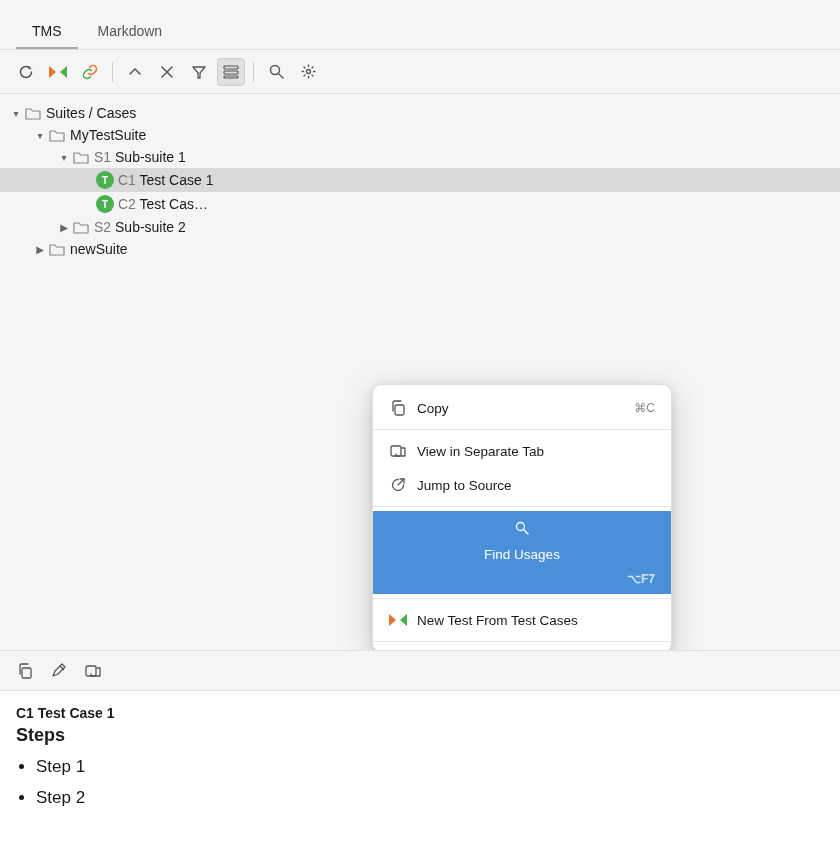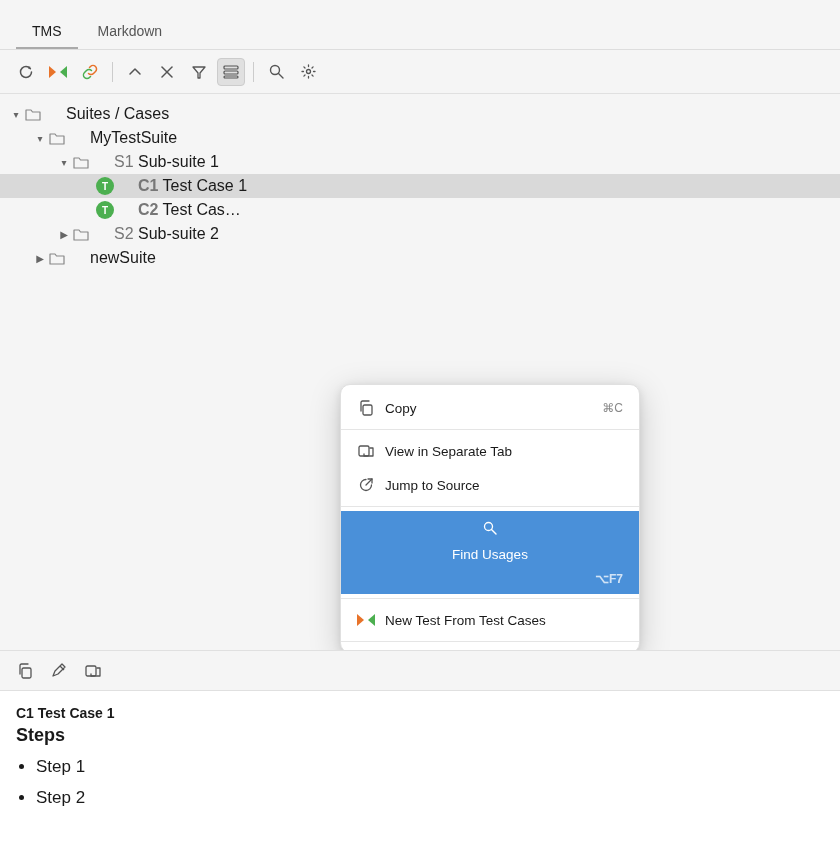--- a/index.html
+++ b/index.html
@@ -127,23 +127,23 @@
       color: white;
       font-size: 10px;
       font-weight: 700;
       display: flex;
       align-items: center;
       justify-content: center;
       margin-right: 4px;
       flex-shrink: 0;
     }
 
-    .node-label { font-size: 16px; margin-left: 20px; }
+    .node-label { font-size: 14px; }
     .node-label .suite-id { color: #777; font-weight: 500; }
-    .node-label .case-id { color: #777; font-weight: 700; }
+    .node-label .case-id { color: #777; font-weight: 400; }
 
     
     .bottom-toolbar {
       display: flex;
       align-items: center;
       padding: 6px 12px;
       gap: 8px;
       background: #f5f5f5;
       border-top: 1px solid #e0e0e0;
       height: 40px;
@@ -186,21 +186,21 @@
       padding-left: 20px;
       font-size: 17px;
       color: #1a1a1a;
       line-height: 1.8;
     }
 
     
     .context-menu {
       position: absolute;
       top: 290px;
-      left: 340px;
+      left: 372px;
       width: 300px;
       background: #ffffff;
       border-radius: 10px;
       box-shadow: 0 8px 32px rgba(0,0,0,0.18), 0 2px 8px rgba(0,0,0,0.10);
       z-index: 100;
       padding: 6px 0;
       border: 1px solid #e0e0e0;
     }
     .menu-item {
       display: flex;

